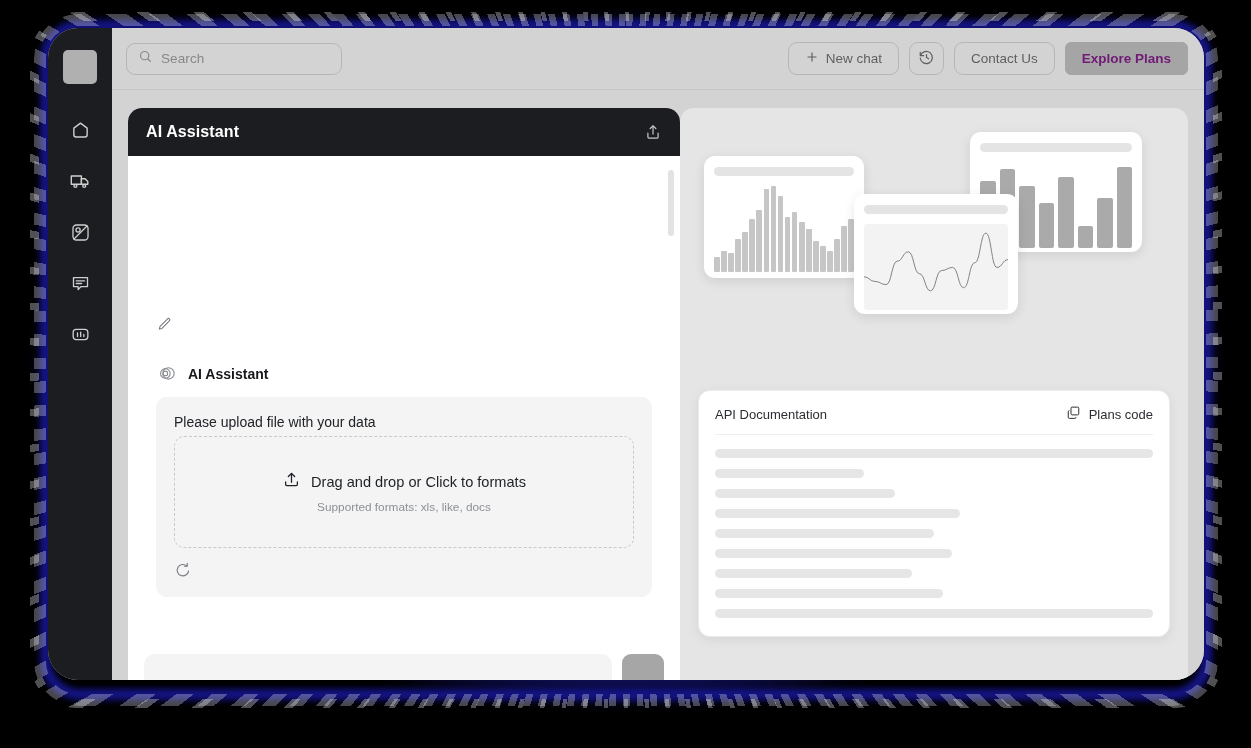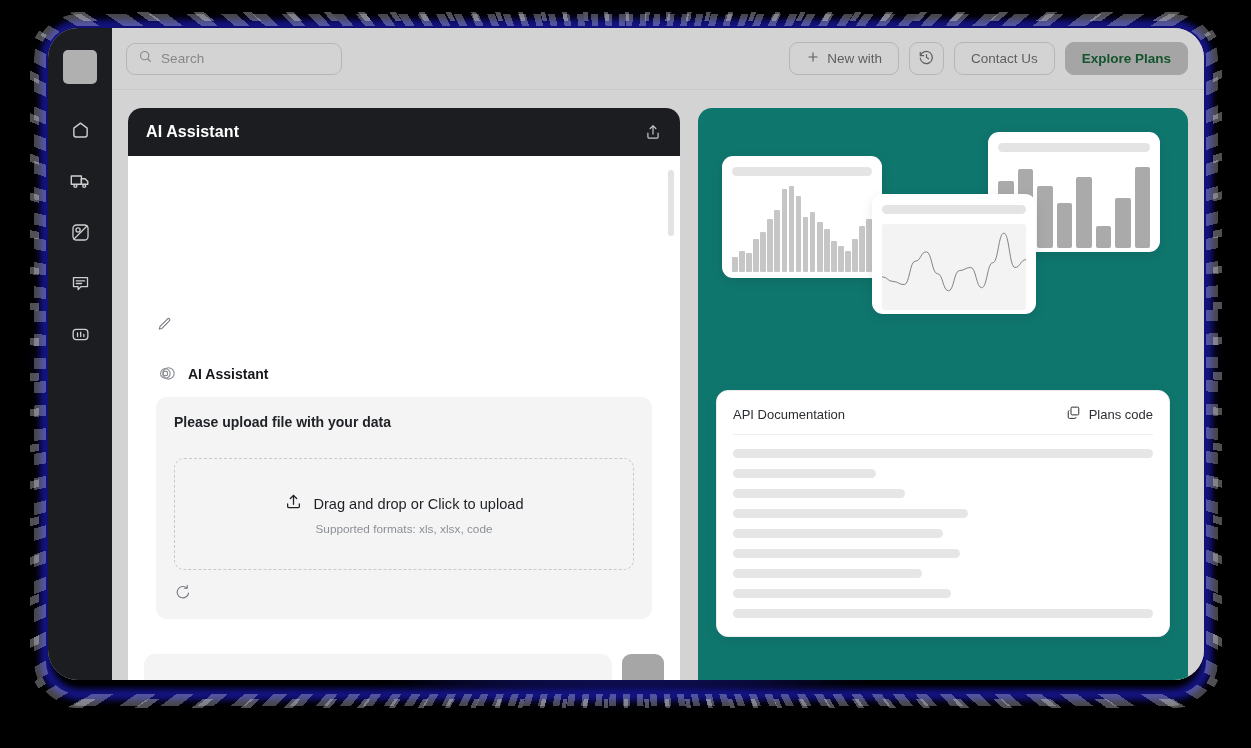--- a/index.html
+++ b/index.html
@@ -121,28 +121,29 @@
     display: flex; align-items: center; justify-content: center;
     gap: 7px;
     padding: 0 16px;
     font-size: 13.5px; color: #5f5f5f;
     font-weight: 500;
     background: transparent;
     white-space: nowrap;
   }
   .btn.icon-only { width: 35px; padding: 0; }
   .btn.primary {
-    background: #a5a5a5; border-color: #a5a5a5; color: #14532d;
+    background: #a5a5a5; border-color: #a5a5a5; color: #701a75;
     font-weight: 600;
+    border-radius: 6px;
   }
 
   
   .body {
     flex: 1; min-height: 0;
-    display: flex; gap: 18px;
+    display: flex; 
     padding: 18px 16px 0 16px;
   }
 
   
   .chat-panel {
     width: 552px; flex: 0 0 552px;
     background: #ffffff;
     border-radius: 14px 14px 0 0;
     display: flex; flex-direction: column;
     overflow: hidden;
@@ -180,21 +181,21 @@
   .msg-actions { margin-top: 10px; color: #75797e; display: flex; gap: 10px; }
 
   .msg-ai-head { display: flex; align-items: center; gap: 10px; margin: 26px 0 12px 0; }
   .ai-glyph { color: #8b8f94; display: flex; }
 
   .ai-card {
     background: #f4f4f5;
     border-radius: 11px;
     padding: 17px 18px 14px 18px;
   }
-  .ai-card-title { font-size: 14px; color: #202327; margin-bottom: 28px; font-weight: bold; }
+  .ai-card-title { font-size: 14px; color: #202327; margin-bottom: 6px; }
   .dropzone {
     border: 1.4px dashed #c9c9cc;
     border-radius: 10px;
     height: 112px;
     display: flex; flex-direction: column; align-items: center; justify-content: center;
     gap: 7px;
   }
   .dz-row { display: flex; align-items: center; gap: 10px; }
   .dz-main { font-size: 14.6px; color: #1d2024; }
   .dz-sub { font-size: 11.8px; color: #8c9096; }
@@ -213,21 +214,21 @@
   }
   .composer-send {
     width: 42px; height: 36px;
     background: #a6a6a6;
     border-radius: 9px;
   }
 
   
   .right-panel {
     flex: 1; min-width: 0;
-    background: #0f766e;
+    background: #e5e5e5;
     border-radius: 14px 14px 0 0;
     padding: 16px 18px 0 18px;
     position: relative;
     overflow: hidden;
   }
 
   .charts-area { position: relative; height: 296px; }
   .ccard {
     position: absolute;
     background: #ffffff;
@@ -347,21 +348,21 @@
         </div>
 
         <div class="spacer"></div>
 
         <div class="btn">
           <span>
             <svg width="14" height="14" viewBox="0 0 24 24" fill="none" stroke="currentColor" stroke-width="2" stroke-linecap="round">
               <path d="M12 5v14M5 12h14"></path>
             </svg>
           </span>
-          <span>New with</span>
+          <span>New chat</span>
         </div>
 
         <div class="btn icon-only">
           <span>
             <svg width="17" height="17" viewBox="0 0 24 24" fill="none" stroke="currentColor" stroke-width="1.7" stroke-linecap="round" stroke-linejoin="round">
               <path d="M3.6 9.2A8.6 8.6 0 1 1 3.2 13"></path>
               <path d="M3.2 4.6v4.8h4.8"></path>
               <path d="M12 7.8V12l3 1.8"></path>
             </svg>
           </span>
@@ -421,23 +422,23 @@
 
                 <div class="dropzone">
                   <div class="dz-row">
                     <span>
                       <svg width="19" height="19" viewBox="0 0 24 24" fill="none" stroke="#1d2024" stroke-width="1.6" stroke-linecap="round" stroke-linejoin="round">
                         <path d="M12 15.6V4.4"></path>
                           <path d="m8 8.2 4-3.8 4 3.8"></path>
                         <path d="M4.6 15v3.2a1.4 1.4 0 0 0 1.4 1.4h12a1.4 1.4 0 0 0 1.4-1.4V15"></path>
                       </svg>
                     </span>
-                    <span class="dz-main">Drag and drop or Click to upload</span>
+                    <span class="dz-main">Drag and drop or Click to formats</span>
                   </div>
-                  <div class="dz-sub">Supported formats: xls, xlsx, code</div>
+                  <div class="dz-sub">Supported formats: xls, like, docs</div>
                 </div>
 
                 <div class="ai-card-actions">
                   <span>
                     <svg width="18" height="18" viewBox="0 0 24 24" fill="none" stroke="currentColor" stroke-width="1.5" stroke-linecap="round" stroke-linejoin="round">
                       <path d="M19.4 13.4A7.6 7.6 0 1 1 17 6.6"></path>
                       <path d="M17.6 3.2v3.8h-3.8"></path>
                     </svg>
                   </span>
                 </div>

